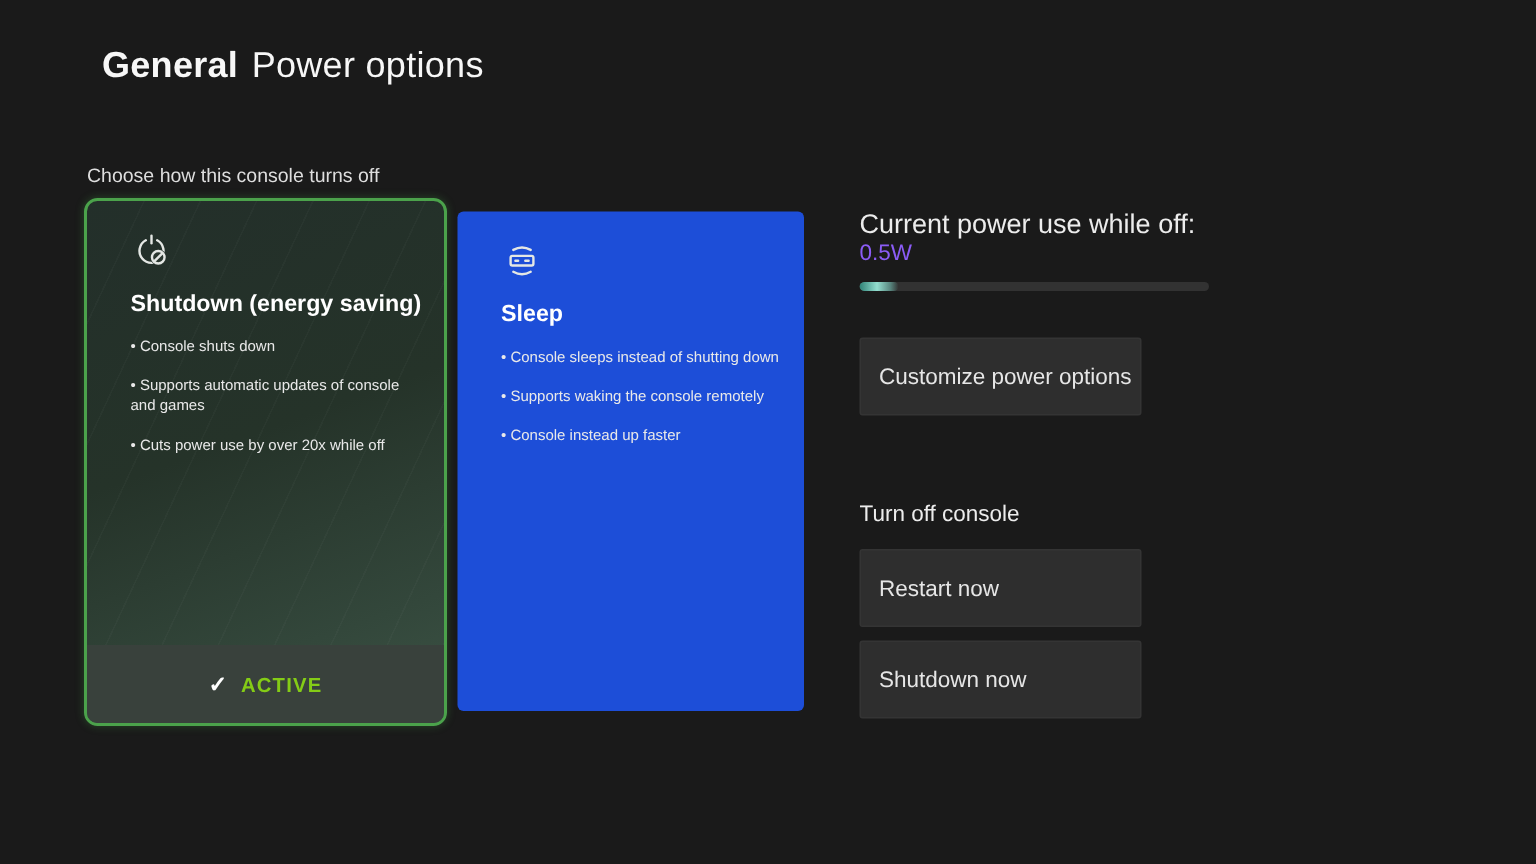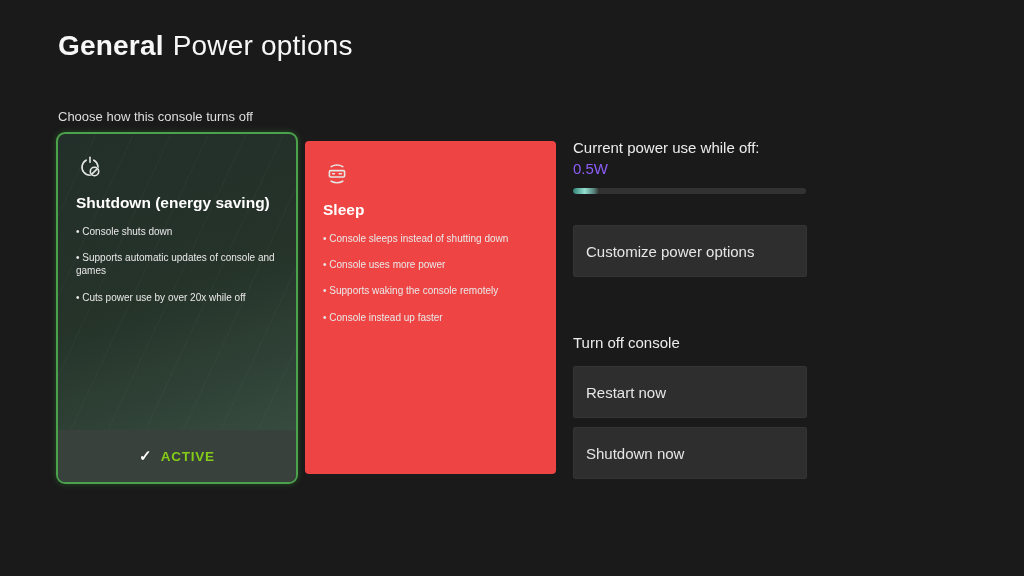--- a/index.html
+++ b/index.html
@@ -4,71 +4,71 @@
 <style>
   html,body{margin:0;padding:0;background:#121212;}
   .stage{
     position:relative;width:1024px;height:576px;overflow:hidden;
     background:#1a1a1a;
     font-family:"Liberation Sans", sans-serif;
     color:#eaeaea;
     -webkit-font-smoothing:antialiased;
   }
   
-  .page-header{position:absolute;left:58px;top:30px;font-size:28px;color:#f7f7f7;letter-spacing:.2px;}
+  .page-header{position:absolute;left:68px;top:30px;font-size:24px;color:#f7f7f7;letter-spacing:.2px;}
   .page-header .section{font-weight:700;margin-right:9px;}
   .page-header .title{font-weight:400;}
   .subtitle{position:absolute;left:58px;top:109px;font-size:13px;color:#dedede;}
 
   
   .card{position:absolute;border-radius:6px;box-sizing:border-box;}
   .card-shutdown{
     left:56px;top:132px;width:242px;height:352px;
     border:2.5px solid #4ba24b;
     border-radius:9px;
     background:
       repeating-linear-gradient(115deg, rgba(255,255,255,0.025) 0 1px, rgba(255,255,255,0) 1px 34px),
       linear-gradient(160deg,#232f2a 0%,#253329 45%,#33473b 80%,#3c5345 100%);
     box-shadow:0 0 6px rgba(70,160,70,0.35);
     overflow:hidden;
   }
   .card-sleep{
-    left:305px;top:141px;width:251px;height:333px;
-    background:#ef4444;
+    left:305px;top:141px;width:231px;height:333px;
+    background:#1d4ed8;
     border-radius:4px;
   }
-  .card-inner{padding:16px 14px 0 18px;}
+  .card-inner{padding:16px 14px 0 29px;}
   .card-icon{display:block;margin:4px 0 14px 1px;}
   .card-title{font-size:15.5px;font-weight:700;color:#ffffff;margin:10px 0 4px 0;}
   .bullets{list-style:none;margin:0;padding:0;}
   .bullets li{
     font-size:10px;line-height:1.32;color:#e9e9e9;margin-top:13px;
   }
   .bullets li::before{content:"\2022\00a0";color:#e9e9e9;}
   .card-footer{
     position:absolute;left:0;right:0;bottom:0;height:52px;
     background:#39413c;
     display:flex;align-items:center;justify-content:center;gap:9px;
   }
   .card-footer .check{font-size:15px;font-weight:700;color:#ffffff;}
   .card-footer .label{font-size:13.5px;font-weight:700;letter-spacing:.8px;color:#84cc16;}
 
   
-  .pw-label{position:absolute;left:573px;top:139px;font-size:15px;color:#ececec;}
+  .pw-label{position:absolute;left:573px;top:139px;font-size:18px;color:#ececec;}
   .pw-value{position:absolute;left:573px;top:160px;font-size:15px;color:#8b5cf6;}
   .progress{
     position:absolute;left:573px;top:188px;width:233px;height:6px;
     background:#323232;border-radius:3px;overflow:hidden;
   }
   .progress-fill{
     height:100%;border-radius:3px;
     background:linear-gradient(90deg,#2f8276 0%,#93decf 45%,#57837c 80%,rgba(50,50,50,0) 100%);
   }
   .panel-btn{
-    position:absolute;left:573px;width:234px;height:52px;
+    position:absolute;left:573px;width:188px;height:52px;
     background:#2e2e2e;border:1px solid #343434;border-radius:2px;
     color:#e6e6e6;font-size:15px;font-family:"Liberation Sans",sans-serif;
     text-align:left;padding:0 0 0 12px;cursor:pointer;box-sizing:border-box;
   }
   .btn-customize{top:225px;}
   .turnoff-label{position:absolute;left:573px;top:334px;font-size:15px;color:#ececec;}
   .btn-restart{top:366px;}
   .btn-shutdown{top:427px;}
 
   svg .ln{stroke:#e4e7e4;stroke-width:1.6;fill:none;stroke-linecap:round;}
@@ -112,21 +112,20 @@
       <svg class="card-icon" width="26" height="26" viewBox="0 0 26 26">
         <path class="ln" d="M7.2 5.6 Q13 2.4 18.8 5.6"></path>
         <rect class="ln" x="5.4" y="9.6" width="15.2" height="6.4" rx="1.2"></rect>
         <path class="ln" d="M8.6 12.8 L10.4 12.8"></path>
         <path class="ln" d="M15.2 12.8 L17.4 12.8"></path>
         <path class="ln" d="M7.2 20.2 Q13 23.4 18.8 20.2"></path>
       </svg>
       <div class="card-title">Sleep</div>
       <ul class="bullets">
         <li>Console sleeps instead of shutting down</li>
-        <li>Console uses more power</li>
         <li>Supports waking the console remotely</li>
         <li>Console instead up faster</li>
       </ul>
     </div>
   </div>
 
   <div class="pw-label">Current power use while off:</div>
   <div class="pw-value">0.5W</div>
   <div class="progress">
     <div class="progress-fill" style="width: 11%;"></div>

